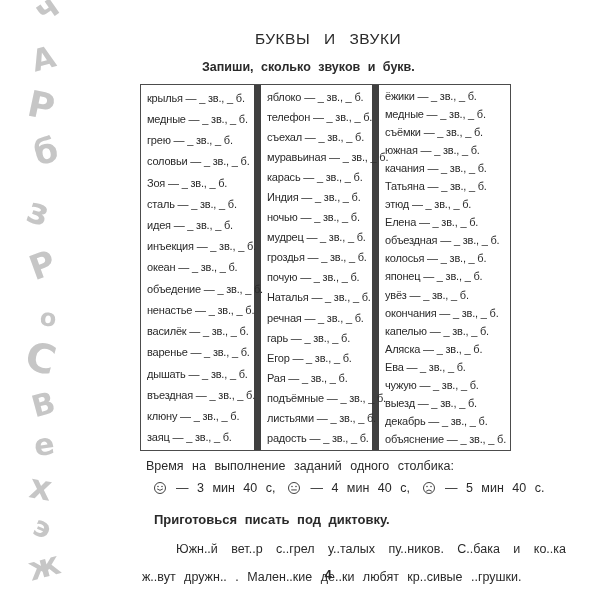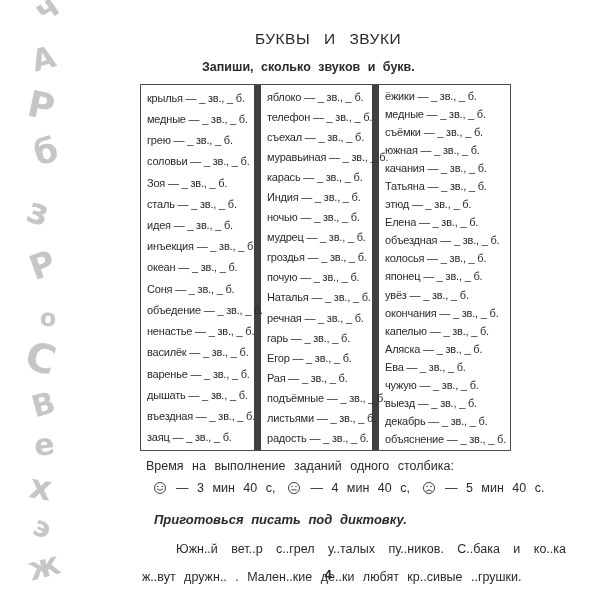--- a/index.html
+++ b/index.html
@@ -41,21 +41,21 @@
     position:absolute;left:146px;top:459px;font-size:12.5px;word-spacing:5px;
   }
   .timing-line{
     position:absolute;left:153px;top:481px;font-size:12.5px;word-spacing:5px;
     display:flex;align-items:center;gap:12px;
   }
   .face-item{display:inline-flex;align-items:center;gap:9px;}
   .face-item svg{display:block;}
   
   .dictation-heading{
-    position:absolute;left:154px;top:512px;font-size:13px;font-weight:bold;word-spacing:4px;font-style:italic;
+    position:absolute;left:154px;top:512px;font-size:13px;font-weight:bold;word-spacing:4px;
   }
   .dictation-text{
     position:absolute;left:134px;top:527px;width:424px;margin:8px;
     font-size:12.5px;line-height:28px;text-indent:34px;text-align:justify;word-spacing:5px;
   }
   .page-number{
     position:absolute;left:96px;top:567px;width:464px;text-align:center;
     font-size:13px;font-weight:bold;
   }
 </style>
@@ -88,27 +88,27 @@
     <div class="table-col">
         <div class="cell">крылья — _ зв., _ б.</div>
         <div class="cell">медные — _ зв., _ б.</div>
         <div class="cell">грею — _ зв., _ б.</div>
         <div class="cell">соловьи — _ зв., _ б.</div>
         <div class="cell">Зоя — _ зв., _ б.</div>
         <div class="cell">сталь — _ зв., _ б.</div>
         <div class="cell">идея — _ зв., _ б.</div>
         <div class="cell">инъекция — _ зв., _ б.</div>
         <div class="cell">океан — _ зв., _ б.</div>
-        <div class="cell">Соня — _ зв., _ б.</div>
         <div class="cell">объедение — _ зв., _ б.</div>
         <div class="cell">ненастье — _ зв., _ б.</div>
         <div class="cell">василёк — _ зв., _ б.</div>
         <div class="cell">варенье — _ зв., _ б.</div>
         <div class="cell">дышать — _ зв., _ б.</div>
         <div class="cell">въездная — _ зв., _ б.</div>
+        <div class="cell">клюну — _ зв., _ б.</div>
         <div class="cell">заяц — _ зв., _ б.</div>
       </div>
     <div class="table-col">
         <div class="cell">яблоко — _ зв., _ б.</div>
         <div class="cell">телефон — _ зв., _ б.</div>
         <div class="cell">съехал — _ зв., _ б.</div>
         <div class="cell">муравьиная — _ зв., _ б.</div>
         <div class="cell">карась — _ зв., _ б.</div>
         <div class="cell">Индия — _ зв., _ б.</div>
         <div class="cell">ночью — _ зв., _ б.</div>

